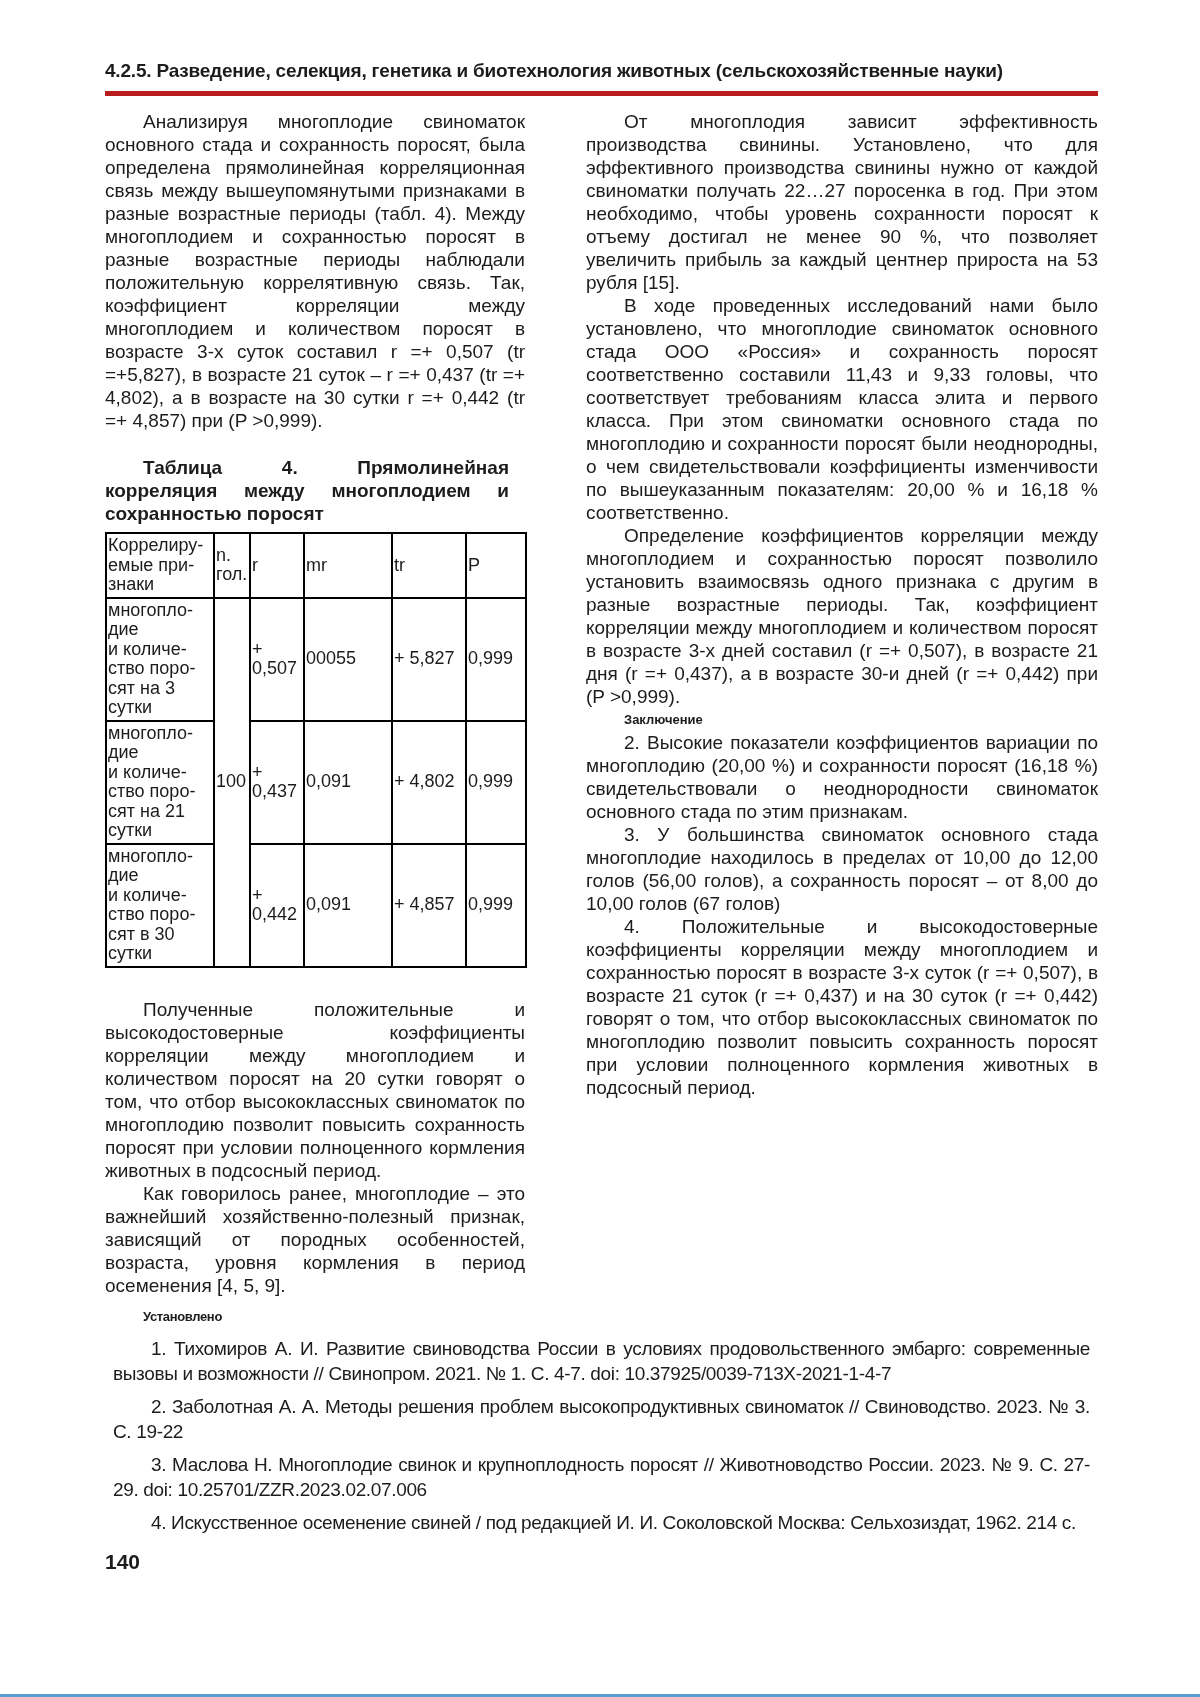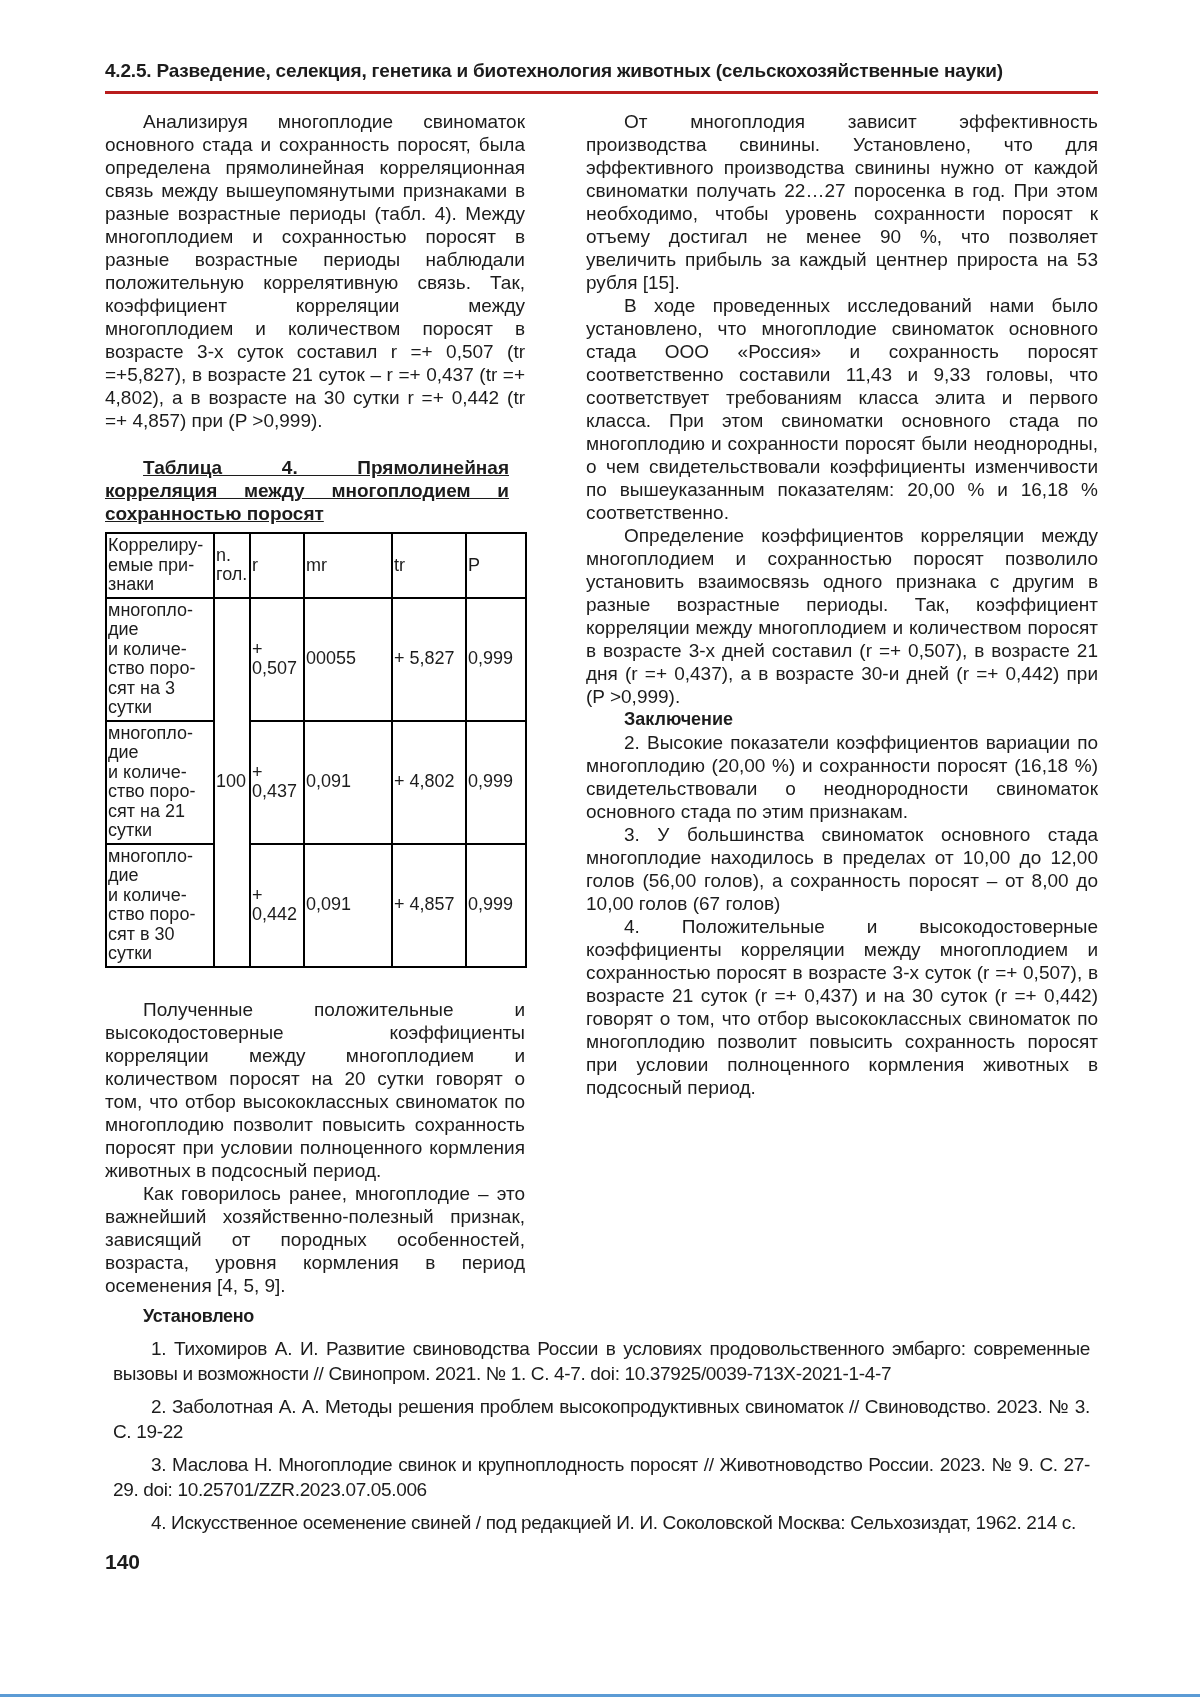--- a/index.html
+++ b/index.html
@@ -3,32 +3,32 @@
 <meta charset="utf-8">
 <style>
   html,body{margin:0;padding:0;background:#ffffff;}
   .page{
     position:relative;width:1200px;height:1697px;background:#ffffff;
     font-family:"Liberation Sans",sans-serif;color:#1c1c1c;overflow:hidden;
   }
   .running-head{
     position:absolute;left:105px;top:60px;width:993px;
     font-size:19px;font-weight:700;letter-spacing:-0.2px;
-    padding-bottom:9px;border-bottom:3px solid #b91c1c;
+    padding-bottom:9px;border-bottom:5px solid #b91c1c;
   }
   .columns{position:absolute;left:105px;top:110px;width:993px;display:flex;}
   .col{font-size:19px;line-height:23px;text-align:justify;}
   .col-left{width:420px;margin-right:61px;}
   .col-right{width:512px;}
   p.para{margin:0;text-indent:38px;}
   .table-caption{
-    margin:24px 16px 7px 0;font-weight:700;text-indent:38px;text-align:justify;text-decoration:underline;
+    margin:24px 16px 7px 0;font-weight:700;text-indent:38px;text-align:justify;
   }
   .section-heading{
-    margin:23px 0 0 0;font-size:18px;font-weight:700;text-indent:38px;line-height:23px;
+    margin:23px 0 0 0;font-size:13px;font-weight:700;text-indent:38px;line-height:23px;
   }
   .section-heading.tight{margin:0;}
   table.corr{
     width:420px;border-collapse:collapse;table-layout:fixed;
     font-size:18px;line-height:19.5px;margin:2px 0 0 0;
   }
   table.corr td,table.corr th{
     border:2px solid #000;text-align:left;vertical-align:middle;
     padding:2px 1px;font-weight:400;
   }
@@ -147,21 +147,21 @@
       <p class="para">3. У большинства свиноматок основного стада многоплодие находилось в пределах от 10,00 до 12,00 голов (56,00 голов), а сохранность поросят – от 8,00 до 10,00 голов (67 голов)</p>
       <p class="para">4. Положительные и высокодостоверные коэффициенты корреляции между многоплодием и сохранностью поросят в возрасте 3-х суток (r =+ 0,507), в возрасте 21 суток (r =+ 0,437) и на 30 суток (r =+ 0,442) говорят о том, что отбор высококлассных свиноматок по многоплодию позволит повысить сохранность поросят при условии полноценного кормления животных в подсосный период.</p>
     </div>
 
   </div>
 
   <div class="references">
     <h3 class="section-heading">Установлено</h3>
     <p class="ref-item">1. Тихомиров А. И. Развитие свиноводства России в условиях продовольственного эмбарго: современные вызовы и возможности // Свинопром. 2021. № 1. С. 4-7. doi: 10.37925/0039-713X-2021-1-4-7</p>
     <p class="ref-item">2. Заболотная А. А. Методы решения проблем высокопродуктивных свиноматок // Свиноводство. 2023. № 3. С. 19-22</p>
-    <p class="ref-item">3. Маслова Н. Многоплодие свинок и крупноплодность поросят // Животноводство России. 2023. № 9. С. 27-29. doi: 10.25701/ZZR.2023.07.05.006</p>
+    <p class="ref-item">3. Маслова Н. Многоплодие свинок и крупноплодность поросят // Животноводство России. 2023. № 9. С. 27-29. doi: 10.25701/ZZR.2023.02.07.006</p>
     <p class="ref-item">4. Искусственное осеменение свиней / под редакцией И. И. Соколовской Москва: Сельхозиздат, 1962. 214 с.</p>
   </div>
 
   <div class="page-number">140</div>
 
   <div class="bottom-rule" style="background: rgb(91, 155, 213);"></div>
 
 </div>
 
 </body></html>

